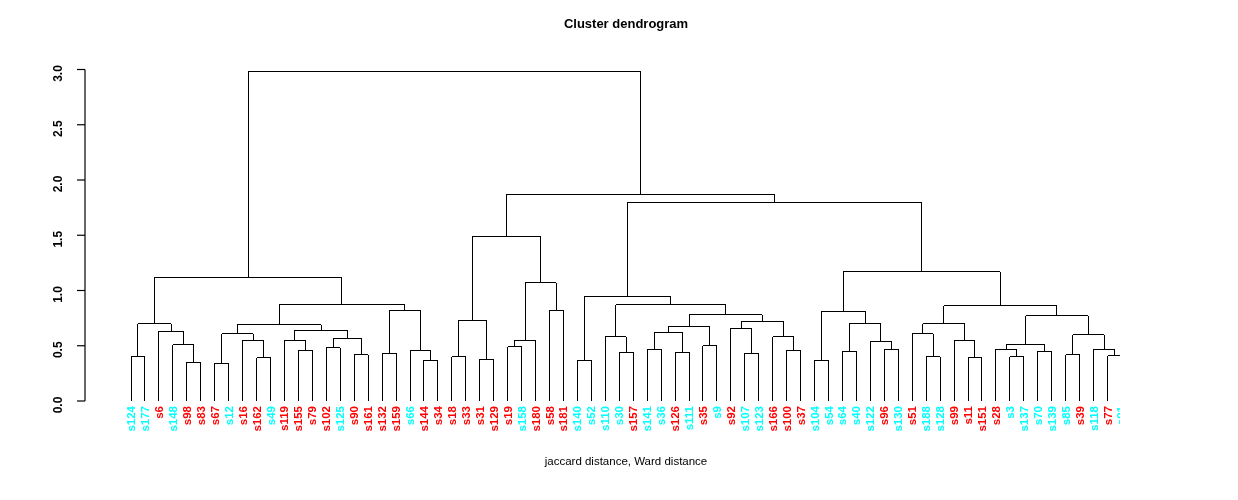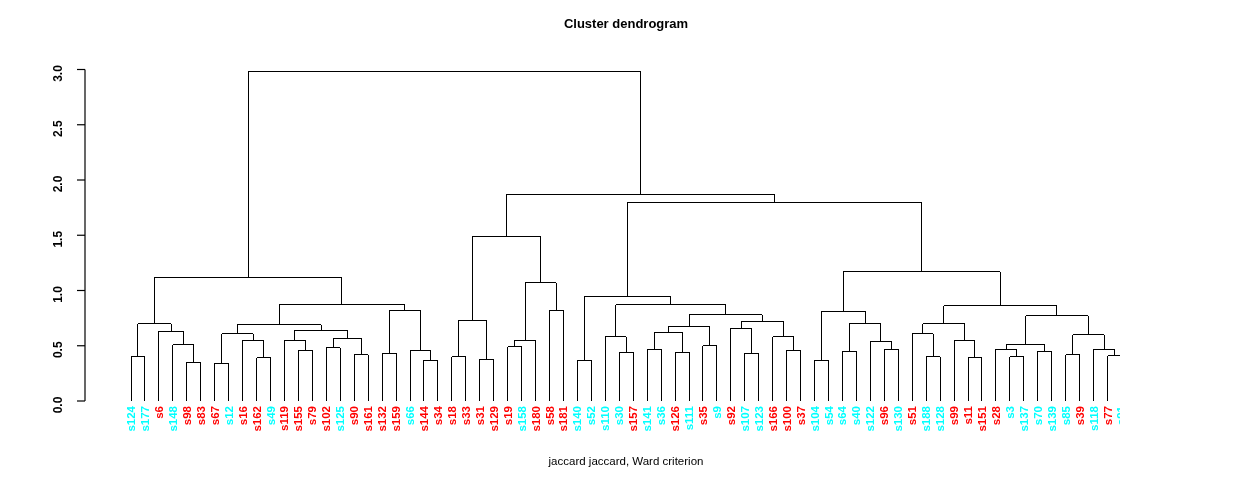--- a/index.html
+++ b/index.html
@@ -321,14 +321,14 @@
         <text x="1027.8" y="406" class="leaftxt" text-anchor="end" transform="rotate(-90 1027.8 406)" fill="#00FFFF">s137</text>
         <text x="1041.75" y="406" class="leaftxt" text-anchor="end" transform="rotate(-90 1041.75 406)" fill="#00FFFF">s70</text>
         <text x="1055.6999999999998" y="406" class="leaftxt" text-anchor="end" transform="rotate(-90 1055.6999999999998 406)" fill="#00FFFF">s139</text>
         <text x="1069.65" y="406" class="leaftxt" text-anchor="end" transform="rotate(-90 1069.65 406)" fill="#00FFFF">s85</text>
         <text x="1083.6" y="406" class="leaftxt" text-anchor="end" transform="rotate(-90 1083.6 406)" fill="#FF0000">s39</text>
         <text x="1097.55" y="406" class="leaftxt" text-anchor="end" transform="rotate(-90 1097.55 406)" fill="#00FFFF">s118</text>
         <text x="1111.5" y="406" class="leaftxt" text-anchor="end" transform="rotate(-90 1111.5 406)" fill="#FF0000">s77</text>
         <text x="1125.4499999999998" y="406" class="leaftxt" text-anchor="end" transform="rotate(-90 1125.4499999999998 406)" fill="#00FFFF">s91</text>
       </g>
     </svg>
-  <div class="caption">jaccard jaccard, Ward criterion</div>
+  <div class="caption">jaccard distance, Ward distance</div>
 </div>
 
 </body></html>

